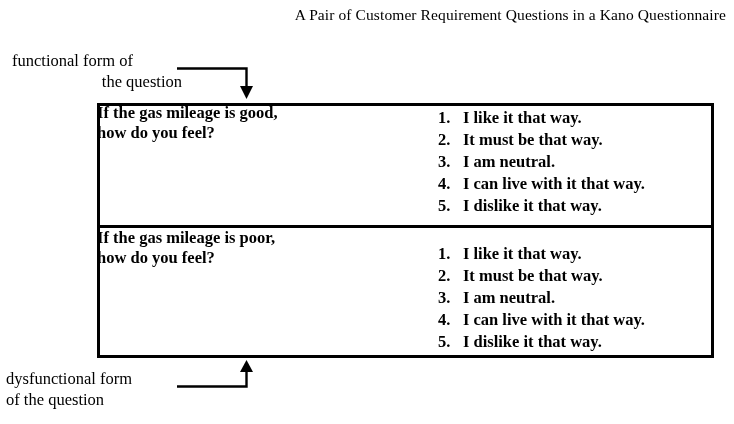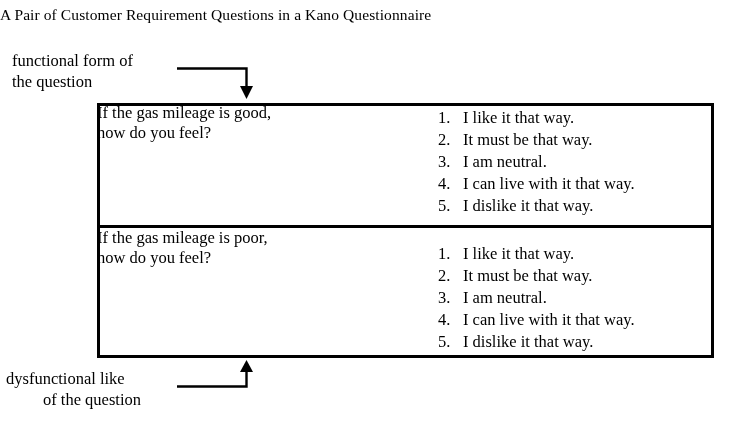--- a/index.html
+++ b/index.html
@@ -22,21 +22,21 @@
     width: 734px;
     height: 424px;
   }
 
   
   .title {
     position: absolute;
     left: 0;
     top: 5px;
     width: 726px;
-    text-align: left;
+    text-align: right;
     font-size: 15.5px;
     line-height: 19px;
     letter-spacing: 0.1px;
     white-space: nowrap;
   }
 
   
   .side-label {
     position: absolute;
     font-size: 16.5px;
@@ -44,32 +44,32 @@
     white-space: nowrap;
   }
   .label-functional {
     left: 12px;
     top: 50px;
     width: 172px;
     text-align: left;
   }
   .label-functional .ln2 {
     display: block;
-    text-align: left;
+    text-align: right;
     padding-right: 2px;
   }
   .label-dysfunctional {
     left: 6px;
     top: 368px;
     width: 174px;
     text-align: left;
   }
   .label-dysfunctional .ln2 {
     display: block;
-    text-align: center;
+    text-align: left;
     padding-right: 2px;
   }
 
   
   .arrow-svg {
     position: absolute;
     left: 0;
     top: 0;
     width: 734px;
     height: 424px;
@@ -77,20 +77,21 @@
   }
 
   
   .kano-table {
     position: absolute;
     left: 97px;
     top: 103px;
     width: 617px;
     border-collapse: collapse;
     table-layout: fixed;
+    font-weight: bold;
   }
   .kano-table td {
     vertical-align: top;
     padding: 0;
     border: 0;
   }
   .cell-q {
     width: 291px;
     height: 122px;
     border-right: 2px solid #000;
@@ -151,21 +152,21 @@
 <div class="stage">
 
   <div class="title">A Pair of Customer Requirement Questions in a Kano Questionnaire</div>
 
   <div class="side-label label-functional">
     <span>functional form of</span>
     <span class="ln2">the question</span>
   </div>
 
   <div class="side-label label-dysfunctional">
-    <span>dysfunctional like</span>
+    <span>dysfunctional form</span>
     <span class="ln2">of the question</span>
   </div>
 
   <svg class="arrow-svg" viewBox="0 0 734 424">
 
     <g>
       <path d="M177 68.5 L246.5 68.5 L246.5 88" stroke="#000" stroke-width="2.4" fill="none"></path>
       <polygon points="240,86 253,86 246.5,99" fill="#000"></polygon>
     </g>
 

